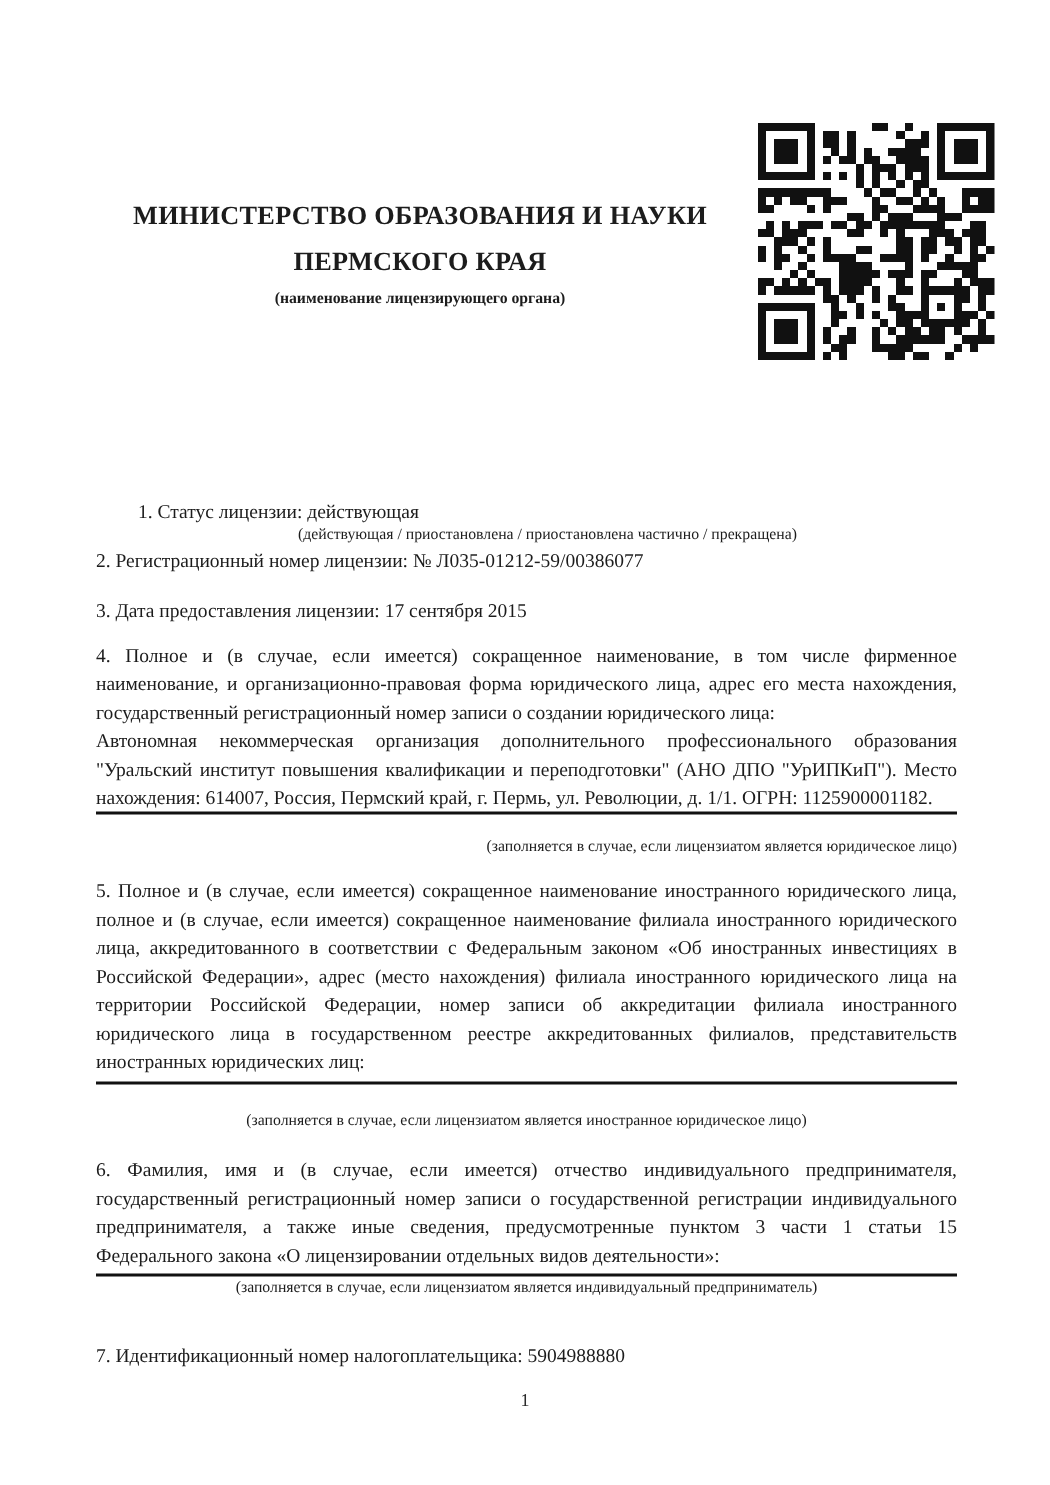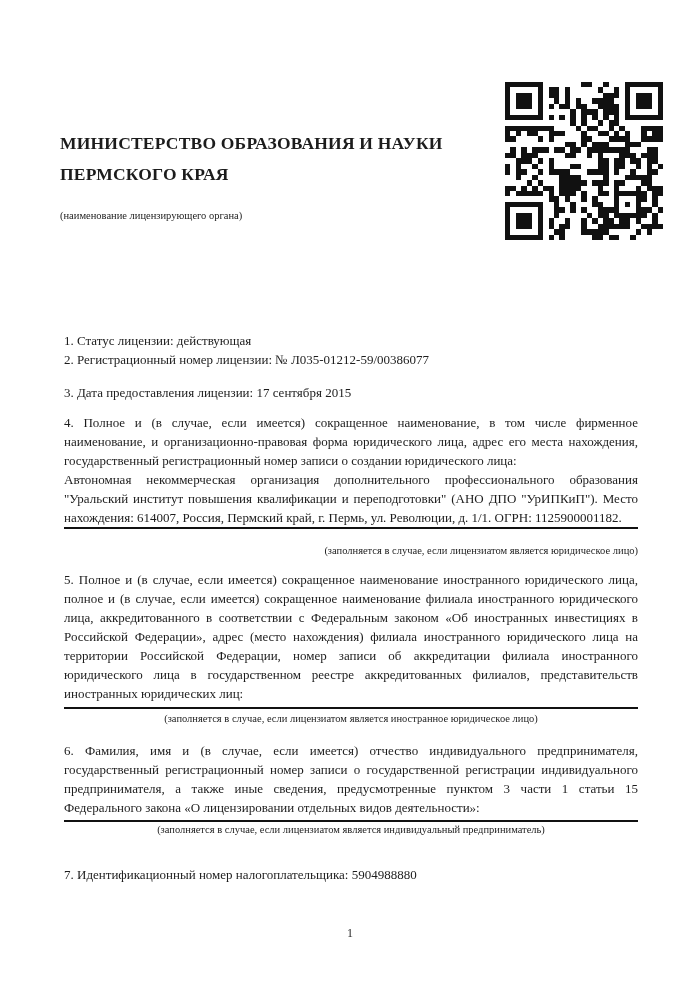--- a/index.html
+++ b/index.html
@@ -1,38 +1,38 @@
 <!DOCTYPE html>
 <html><head>
 <meta charset="utf-8">
 <style>
   html,body{margin:0;padding:0;background:#ffffff;}
   .page{
     position:relative;width:700px;height:990px;background:#ffffff;
     color:#1c1c1c;font-family:"Liberation Serif","DejaVu Serif",serif;
     overflow:hidden;
   }
-  .org-block{position:absolute;top:128px;left:60px;width:440px;text-align:left;}
+  .org-block{position:absolute;top:128px;left:60px;width:440px;text-align:center;}
   .org-name{font-weight:bold;font-size:17.5px;line-height:31px;letter-spacing:0.2px;}
-  .org-caption{font-size:10.5px;line-height:13px;margin-top:19px;}
+  .org-caption{font-size:10.5px;line-height:13px;margin-top:3px;font-weight:bold;}
   .qr{position:absolute;top:82px;left:505px;width:158px;height:158px;}
   .content{position:absolute;top:298px;left:64px;width:574px;font-size:13px;line-height:19px;}
   .doc-title{text-align:center;}
   .caption{font-size:10.5px;line-height:14px;text-align:center;}
   .just{text-align:justify;}
   .rule{border-top:2px solid #111;height:0;}
-  .item-status{margin-top:33px;}
+  .item-status{margin-top:33px;margin-left:28px;}
   .item-regnum{}
   .item-date{margin-top:14px;}
   .item-legal{margin-top:11px;}
   .item-legal .rule{margin-top:0;}
   .item-legal .caption{margin-top:15px;text-align:right;}
   .item-foreign{margin-top:12px;}
   .item-foreign .rule{margin-top:4px;}
-  .item-foreign .caption{margin-top:3px;}
+  .item-foreign .caption{margin-top:18px;}
   .item-ip{margin-top:15px;}
   .item-ip .rule{margin-top:3px;}
   .item-ip .caption{margin-top:1px;}
   .item-inn{margin-top:28px;}
   .page-num{position:absolute;top:926px;left:0;width:100%;text-align:center;font-size:12px;color:#2a2a2a;}
 </style>
 </head>
 <body>
 
 <div class="page">
@@ -469,20 +469,21 @@
       <rect x="19" y="28" width="1" height="1" fill="#111"></rect>
       <rect x="20" y="28" width="1" height="1" fill="#111"></rect>
       <rect x="23" y="28" width="1" height="1" fill="#111"></rect>
     </svg>
 
   <div class="content">
 
 
     <div class="item-status">
       <div>1. Статус лицензии: действующая</div>
+      <div class="caption">(действующая / приостановлена / приостановлена частично / прекращена)</div>
     </div>
 
     <div class="item-regnum">
       <div>2. Регистрационный номер лицензии: № Л035-01212-59/00386077</div>
     </div>
 
     <div class="item-date">
       <div>3. Дата предоставления лицензии: 17 сентября 2015</div>
     </div>
 

